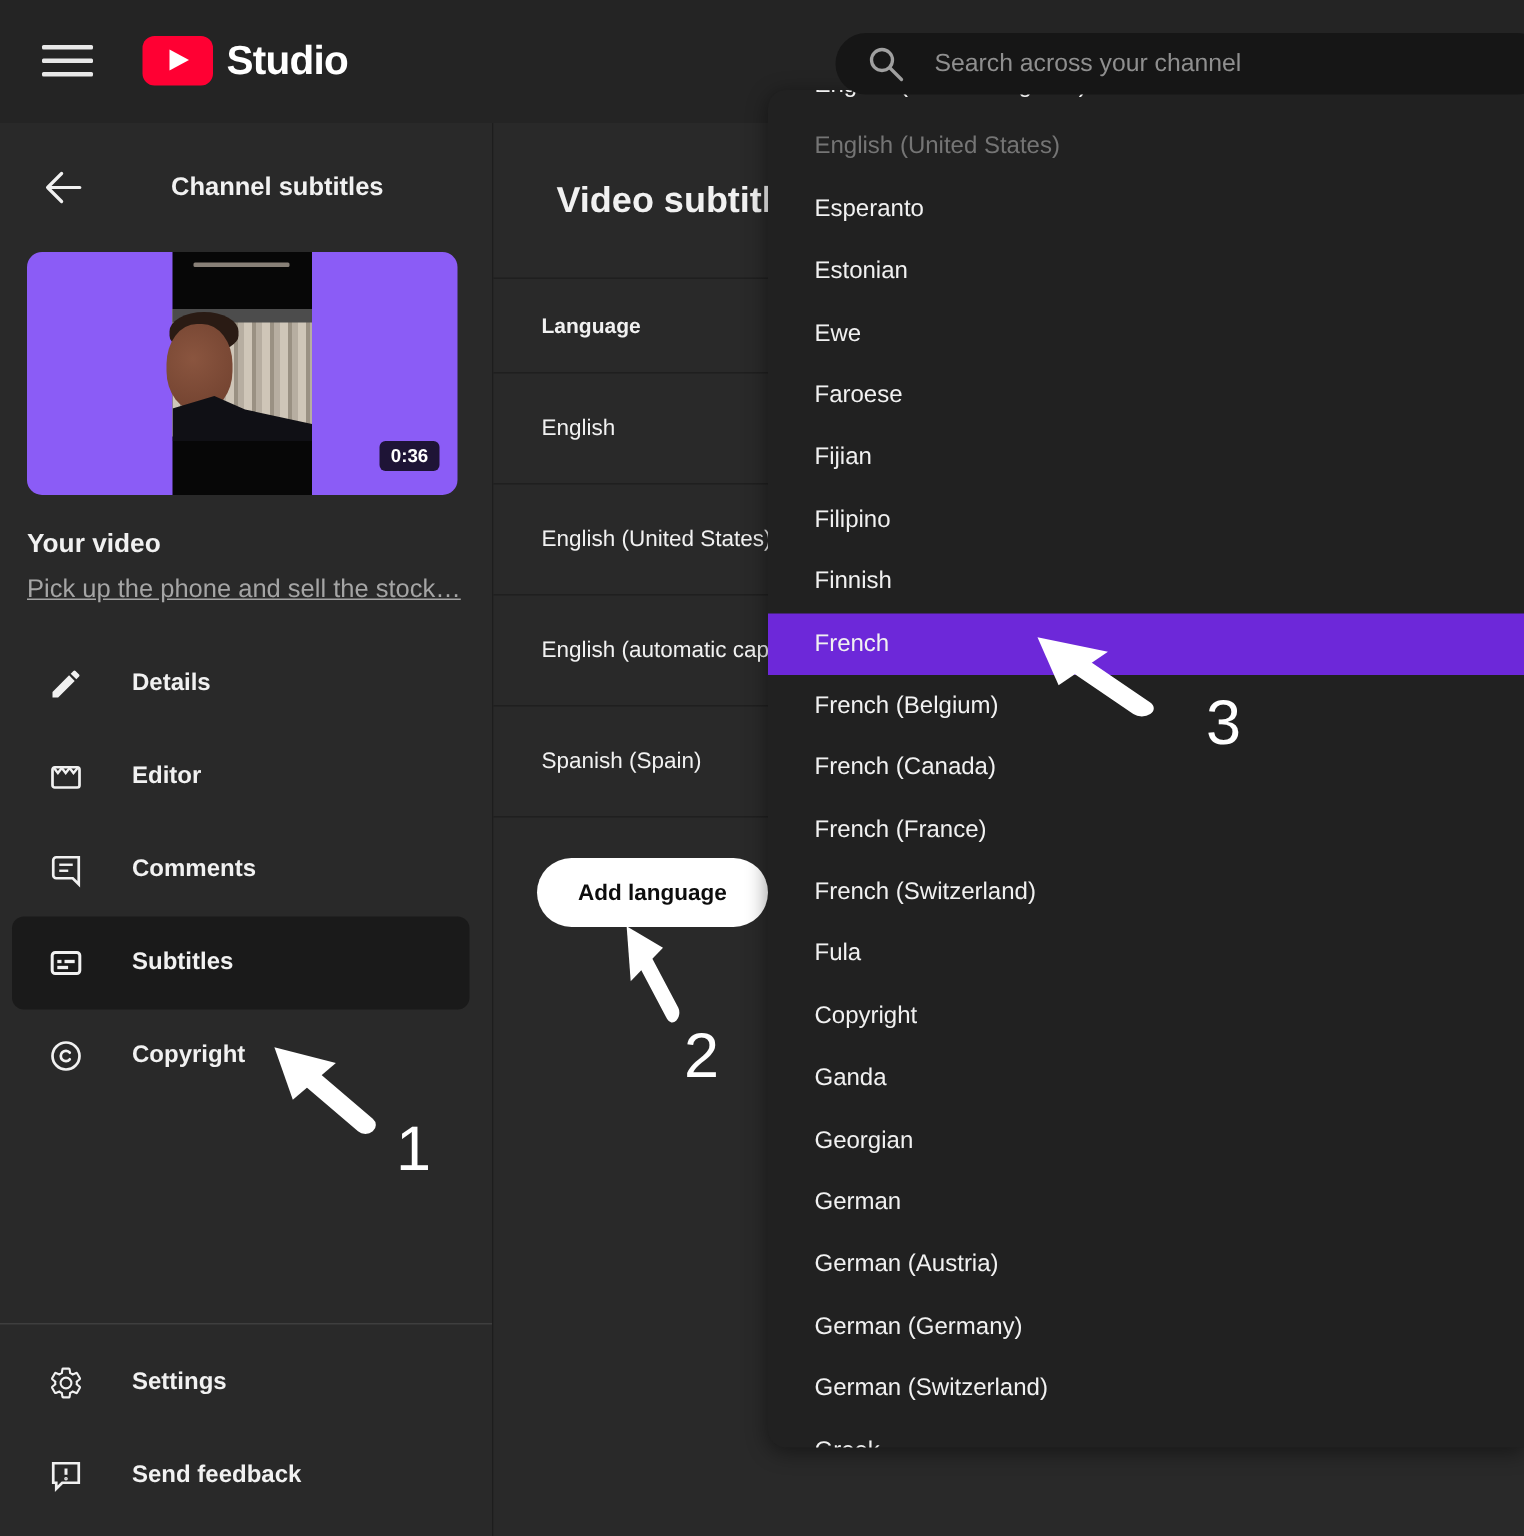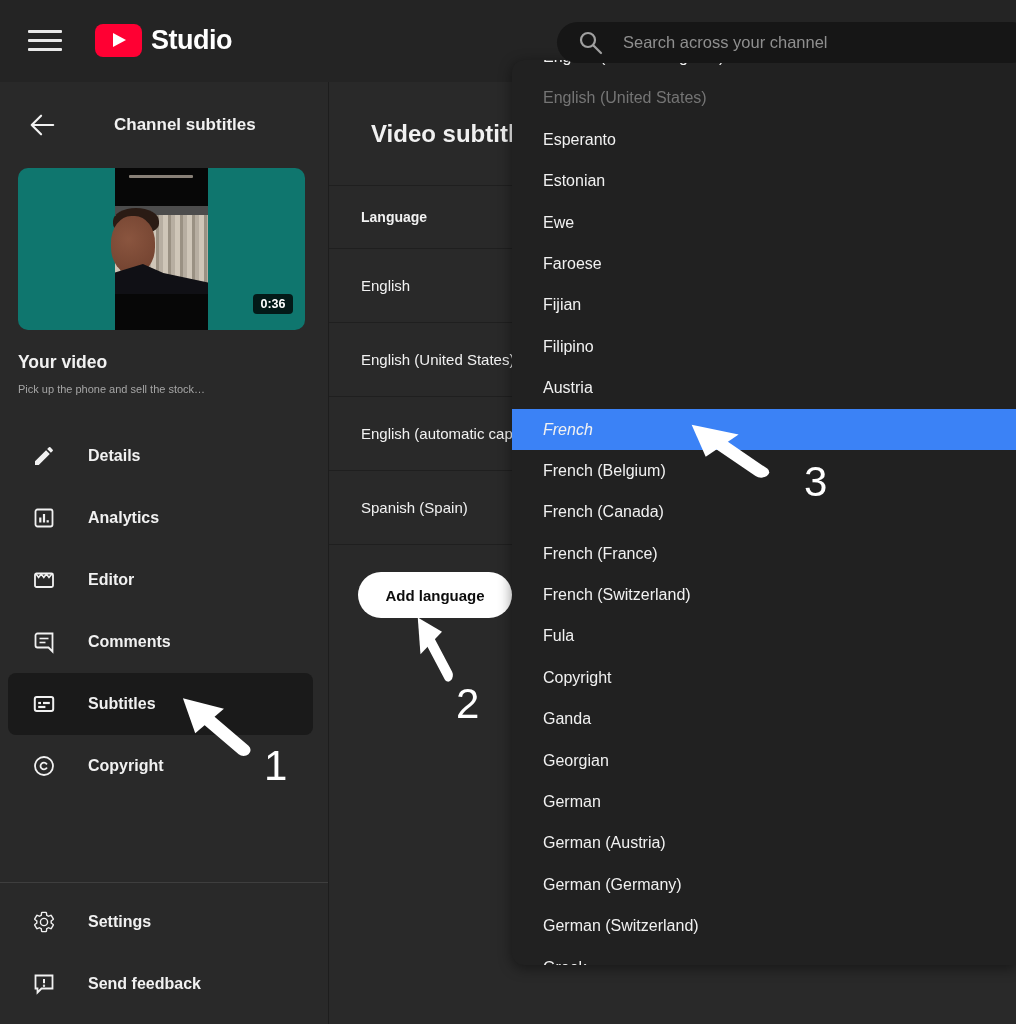--- a/index.html
+++ b/index.html
@@ -26,34 +26,34 @@
   .search-pill input{
     margin-left:17px;background:transparent;border:none;outline:none;
     color:#ddd;font-size:16.5px;width:360px;font-family:inherit;
   }
   .search-pill input::placeholder{color:#8f8f8f;}
   
   .sidebar{position:absolute;left:0;top:82px;width:328px;bottom:0;background:#292929;border-right:1px solid #1d1d1d;}
   .back-row{position:absolute;left:0;top:18px;width:100%;height:50px;display:flex;align-items:center;}
   .back-arrow{position:absolute;left:28px;top:12px;width:28px;height:26px;cursor:pointer;}
   .back-label{position:absolute;left:88px;font-size:17px;font-weight:700;margin-left:26px;}
-  .thumb{position:absolute;left:18px;top:86px;width:287px;height:162px;border-radius:10px;background:#0f766e;overflow:hidden;cursor:pointer;}
+  .thumb{position:absolute;left:18px;top:86px;width:287px;height:162px;border-radius:10px;background:#8b5cf6;overflow:hidden;cursor:pointer;}
   .thumb-strip{position:absolute;left:97px;top:0;width:93px;height:162px;background:#070707;}
   .thumb-watermark{position:absolute;left:14px;top:7px;width:64px;height:3px;background:#a99f93;opacity:.8;border-radius:1px;}
   .thumb-frame{position:absolute;left:0;top:38px;width:93px;height:85px;
     background:repeating-linear-gradient(90deg,#cfc6b8 0 5px,#9a9183 5px 8px,#b7aea1 8px 12px);}
   .thumb-frame::before{content:"";position:absolute;left:0;top:0;width:100%;height:9px;background:#4c4c4c;}
   .thumb-hair{position:absolute;left:-2px;top:2px;width:46px;height:26px;background:#2a1b14;border-radius:50% 50% 40% 40%;}
   .thumb-face{position:absolute;left:-4px;top:10px;width:44px;height:58px;background:radial-gradient(circle at 40% 40%,#8a553f,#6e3f2d);border-radius:46%;}
   .thumb-suit{position:absolute;left:0;top:58px;width:93px;height:30px;background:#101015;
     clip-path:polygon(0 28%,30% 0,52% 30%,100% 62%,100% 100%,0 100%);}
   .duration-badge{position:absolute;right:12px;bottom:16px;width:40px;height:20px;background:rgba(0,0,0,.78);
     border-radius:4px;color:#fff;font-size:12.5px;font-weight:700;display:flex;align-items:center;justify-content:center;}
   .video-title{position:absolute;left:18px;top:270px;font-size:17.5px;font-weight:700;}
-  .video-sub{position:absolute;left:18px;top:301px;font-size:11px;color:#a5a5a5;}
+  .video-sub{position:absolute;left:18px;top:301px;font-size:17px;color:#a5a5a5;text-decoration:underline;}
   .menu{position:absolute;left:0;top:343px;width:328px;}
   .menu-item{position:relative;height:62px;display:flex;align-items:center;cursor:pointer;}
   .menu-item .mi-icon{position:absolute;left:32px;width:24px;height:24px;}
   .menu-item .mi-label{position:absolute;left:88px;font-size:16px;font-weight:700;}
   .menu-item.selected{background:#1a1a1a;border-radius:8px;margin:0 15px 0 8px;}
   .menu-item.selected .mi-icon{left:24px;}
   .menu-item.selected .mi-label{left:80px;}
   .side-divider{position:absolute;left:0;top:800px;width:328px;height:1px;background:rgba(255,255,255,.10);}
   .footer-menu{position:absolute;left:0;top:809px;width:328px;}
   
@@ -66,21 +66,21 @@
     font-size:15px;white-space:nowrap;cursor:pointer;}
   .add-btn{position:absolute;left:29px;top:490px;width:154px;height:46px;border-radius:23px;background:#fff;
     border:none;color:#0d0d0d;font-size:15px;font-weight:700;font-family:inherit;cursor:pointer;}
   
   .dropdown{position:absolute;left:512px;top:60px;width:504px;height:905px;background:#212121;
     border-radius:12px 0 0 12px;overflow:hidden;z-index:25;box-shadow:0 3px 14px rgba(0,0,0,.45);}
   .dd-list{margin-top:-24px;}
   .dd-row{height:41.4px;line-height:41.4px;padding-left:31px;font-size:16px;color:#f1f1f1;
     white-space:nowrap;cursor:pointer;}
   .dd-row.disabled{color:#757575;cursor:default;}
-  .dd-row.highlighted{background:#3b82f6;font-style:italic;}
+  .dd-row.highlighted{background:#6d28d9;}
   
   .annot{position:absolute;inset:0;z-index:50;pointer-events:none;}
   .cursor-arrow{position:absolute;}
   .cursor-arrow polygon{fill:#fff;}
   .cursor-arrow line{stroke:#fff;stroke-width:17;stroke-linecap:round;}
   .step-num{position:absolute;font-size:42px;color:#fff;font-weight:400;}
   
   .icon-stroke{stroke:#f1f1f1;fill:none;stroke-width:1.8;}
 </style>
 </head>
@@ -130,29 +130,20 @@
 
     <div class="video-title">Your video</div>
     <div class="video-sub">Pick up the phone and sell the stock…</div>
 
     <nav class="menu">
       <div class="menu-item">
         <svg class="mi-icon" viewBox="0 0 24 24">
           <path d="M3 17.25V21h3.75L17.81 9.94l-3.75-3.75L3 17.25z M20.71 7.04c.39-.39.39-1.02 0-1.41l-2.34-2.34a.996.996 0 0 0-1.41 0l-1.83 1.83 3.75 3.75 1.83-1.83z" fill="#f1f1f1"></path>
         </svg>
         <span class="mi-label">Details</span>
-      </div>
-      <div class="menu-item">
-        <svg class="mi-icon icon-stroke" viewBox="0 0 24 24">
-          <rect x="3.5" y="3.5" width="17" height="17" rx="2"></rect>
-          <line x1="8.3" y1="16.5" x2="8.3" y2="11.5" stroke-width="2.2"></line>
-          <line x1="12" y1="16.5" x2="12" y2="8" stroke-width="2.2"></line>
-          <line x1="15.7" y1="16.5" x2="15.7" y2="14.2" stroke-width="2.2"></line>
-        </svg>
-        <span class="mi-label">Analytics</span>
       </div>
       <div class="menu-item">
         <svg class="mi-icon icon-stroke" viewBox="0 0 24 24">
           <rect x="3" y="5.5" width="18" height="13.5" rx="1.5"></rect>
           <path d="M4 6 l2.6 3.4 L9.2 6 l2.6 3.4 L14.4 6 l2.6 3.4 L19.8 6" stroke-width="1.6"></path>
         </svg>
         <span class="mi-label">Editor</span>
       </div>
       <div class="menu-item">
         <svg class="mi-icon icon-stroke" viewBox="0 0 24 24">
@@ -213,21 +204,21 @@
   <div class="dropdown">
     <div class="dd-list">
       <div class="dd-row">English (United Kingdom)</div>
       <div class="dd-row disabled">English (United States)</div>
       <div class="dd-row">Esperanto</div>
       <div class="dd-row">Estonian</div>
       <div class="dd-row">Ewe</div>
       <div class="dd-row">Faroese</div>
       <div class="dd-row">Fijian</div>
       <div class="dd-row">Filipino</div>
-      <div class="dd-row">Austria</div>
+      <div class="dd-row">Finnish</div>
       <div class="dd-row highlighted">French</div>
       <div class="dd-row">French (Belgium)</div>
       <div class="dd-row">French (Canada)</div>
       <div class="dd-row">French (France)</div>
       <div class="dd-row">French (Switzerland)</div>
       <div class="dd-row">Fula</div>
       <div class="dd-row">Copyright</div>
       <div class="dd-row">Ganda</div>
       <div class="dd-row">Georgian</div>
       <div class="dd-row">German</div>

